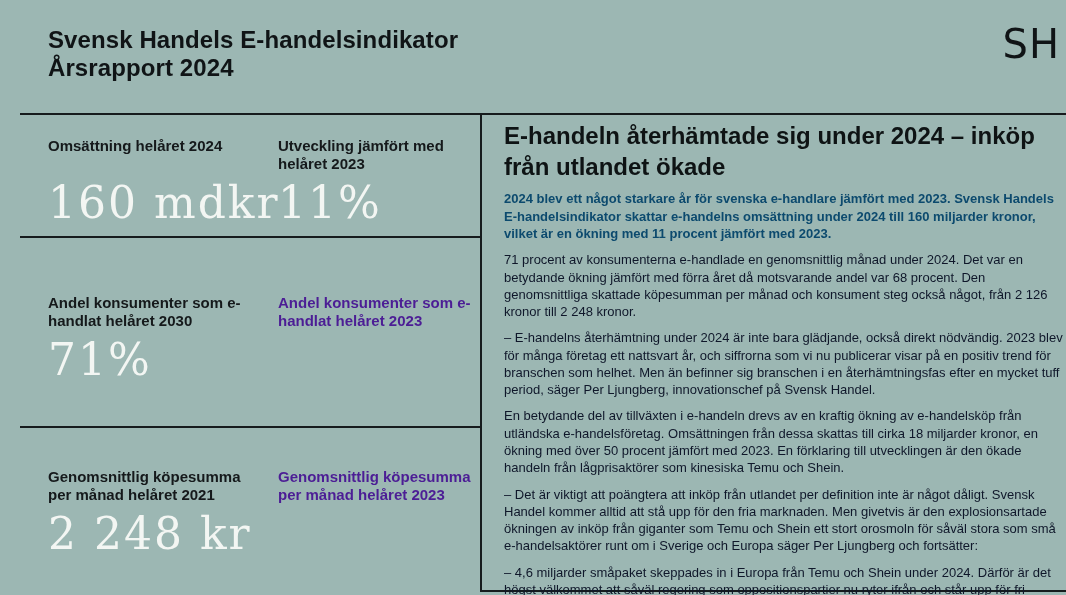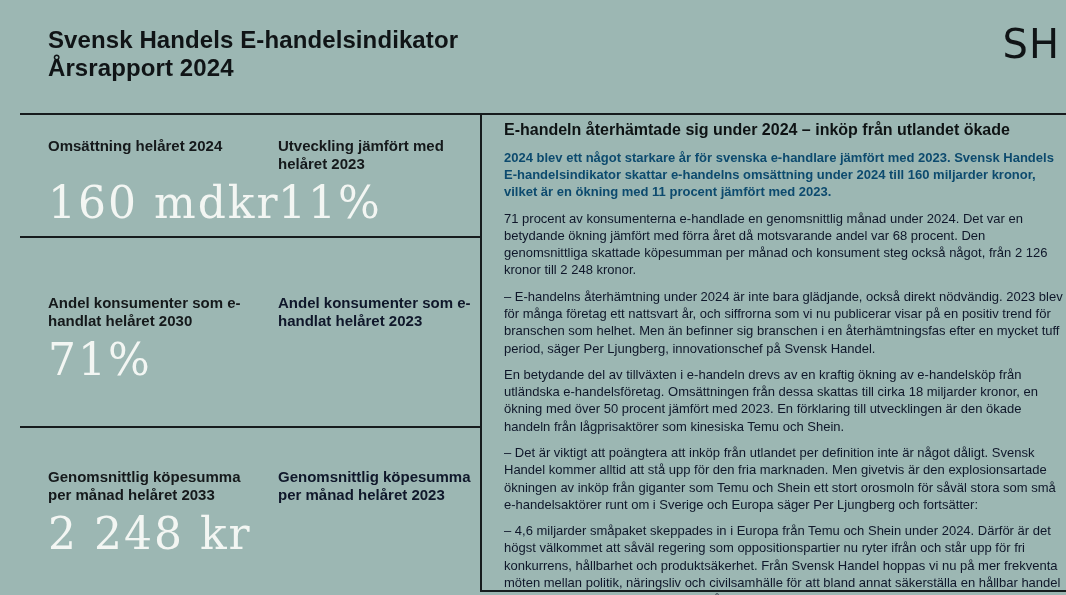--- a/index.html
+++ b/index.html
@@ -40,38 +40,38 @@
   .stat-cell{display:flex;flex-direction:column;box-sizing:border-box;}
   .stat-cell.c1{width:258px;padding-left:28px;}
   .stat-cell.c2{flex:1;padding-right:8px;}
   .r1 .stat-cell{padding-top:22px;}
   .r2 .stat-cell{padding-top:56px;}
   .r3 .stat-cell{padding-top:40px;}
   .stat-label{
     height:40px;margin-bottom:2px;max-width:212px;
     font-size:15px;font-weight:bold;line-height:1.2;color:#15191b;
   }
-  .stat-label.muted{color:#0f172a;}
+  .stat-label.muted{color:#4c1d95;}
   .stat-value{
     font-family:"DejaVu Serif", serif;font-weight:400;
     font-size:44px;line-height:1.1;color:#f3f6f3;letter-spacing:2px;
     white-space:nowrap;
   }
 
   
   .article{
     flex:1;box-sizing:border-box;height:477px;
     border-left:2px solid #161b1d;border-bottom:2px solid #161b1d;
     margin-right:8px;
     padding:5px 10px 0 22px;
     color:#151b1d;
   }
   .article-heading{
     margin:0 0 8px 0;
-    font-size:16px;font-weight:bold;line-height:1.3;color:#0e1314;
+    font-size:24px;font-weight:bold;line-height:1.3;color:#0e1314;
     max-width:560px;
   }
   .article p{
     margin:0 0 9px 0;
     font-size:13px;line-height:1.33;color:#0f172a;
     max-width:566px;
   }
   .article p.lead{font-weight:bold;color:#0c4a6e;}
 
   .edge-strip{
@@ -112,21 +112,21 @@
           <div class="stat-label">Andel konsumenter som e-handlat helåret 2030</div>
           <div class="stat-value">71%</div>
         </div>
         <div class="stat-cell c2">
           <div class="stat-label muted">Andel konsumenter som e-handlat helåret 2023</div>
         </div>
       </div>
 
       <div class="stats-row r3">
         <div class="stat-cell c1">
-          <div class="stat-label">Genomsnittlig köpesumma per månad helåret 2033</div>
+          <div class="stat-label">Genomsnittlig köpesumma per månad helåret 2021</div>
           <div class="stat-value">2 248 kr</div>
         </div>
         <div class="stat-cell c2">
           <div class="stat-label muted">Genomsnittlig köpesumma per månad helåret 2023</div>
         </div>
       </div>
 
     </div>
 
     <div class="article">

